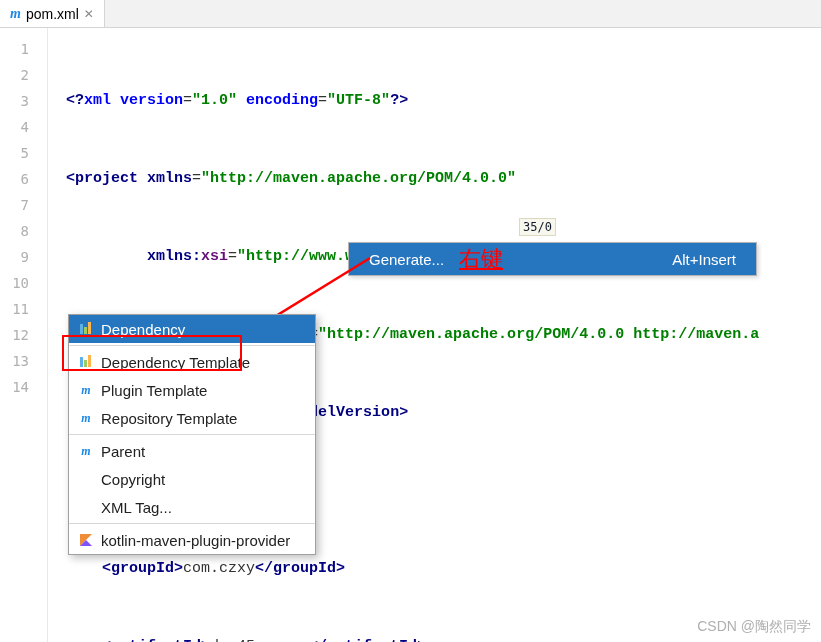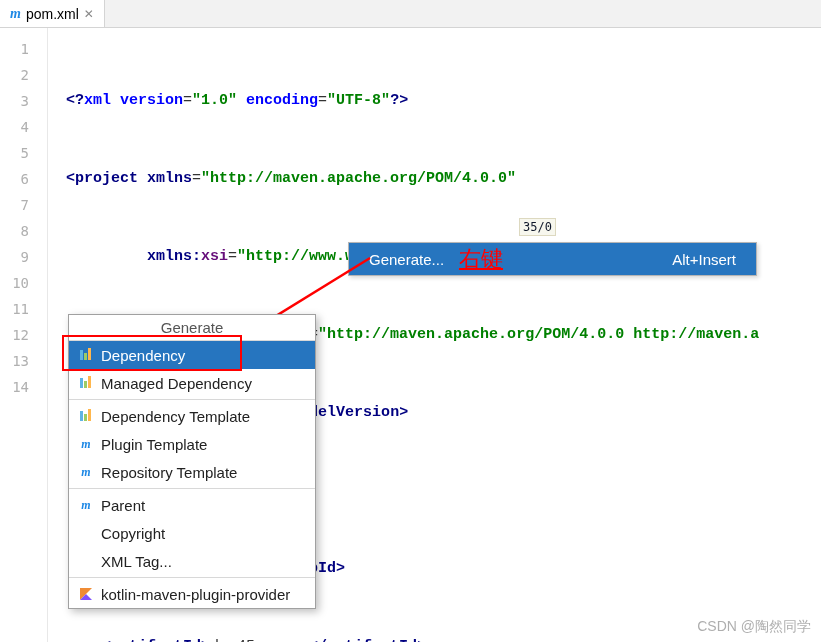--- a/index.html
+++ b/index.html
@@ -209,50 +209,39 @@
 <svg class="arrow-svg" width="200" height="120">
   <defs>
     <marker id="ah" markerWidth="10" markerHeight="10" refX="8" refY="3" orient="auto">
       <path d="M0,0 L9,3 L0,6 Z" fill="#ff0000"></path>
     </marker>
   </defs>
   <line x1="170" y1="18" x2="50" y2="92" stroke="#ff0000" stroke-width="2.5" marker-end="url(#ah)"></line>
 </svg>
 
 <div class="generate-popup">
-  <div class="generate-header">Generate</div>
   <div class="gen-item selected">
     <span class="gen-icon bars-icon">
         <svg width="14" height="14">
           <rect x="1" y="2" width="3" height="10" fill="#5fb3e4"></rect>
           <rect x="5" y="5" width="3" height="7" fill="#9ccc65"></rect>
           <rect x="9" y="0" width="3" height="12" fill="#ffb74d"></rect>
         </svg>
       </span>
     <span>Dependency</span>
   </div>
+  <div class="gen-sep"></div>
   <div class="gen-item">
     <span class="gen-icon bars-icon">
         <svg width="14" height="14">
           <rect x="1" y="2" width="3" height="10" fill="#5fb3e4"></rect>
           <rect x="5" y="5" width="3" height="7" fill="#9ccc65"></rect>
           <rect x="9" y="0" width="3" height="12" fill="#ffb74d"></rect>
         </svg>
       </span>
-    <span>Managed Dependency</span>
-  </div>
-  <div class="gen-sep"></div>
-  <div class="gen-item">
-    <span class="gen-icon bars-icon">
-        <svg width="14" height="14">
-          <rect x="1" y="2" width="3" height="10" fill="#5fb3e4"></rect>
-          <rect x="5" y="5" width="3" height="7" fill="#9ccc65"></rect>
-          <rect x="9" y="0" width="3" height="12" fill="#ffb74d"></rect>
-        </svg>
-      </span>
     <span>Dependency Template</span>
   </div>
   <div class="gen-item">
     <span class="gen-icon">
         <span class="maven-icon" style="font-size:12px">m</span>
       </span>
     <span>Plugin Template</span>
   </div>
   <div class="gen-item">
     <span class="gen-icon">

